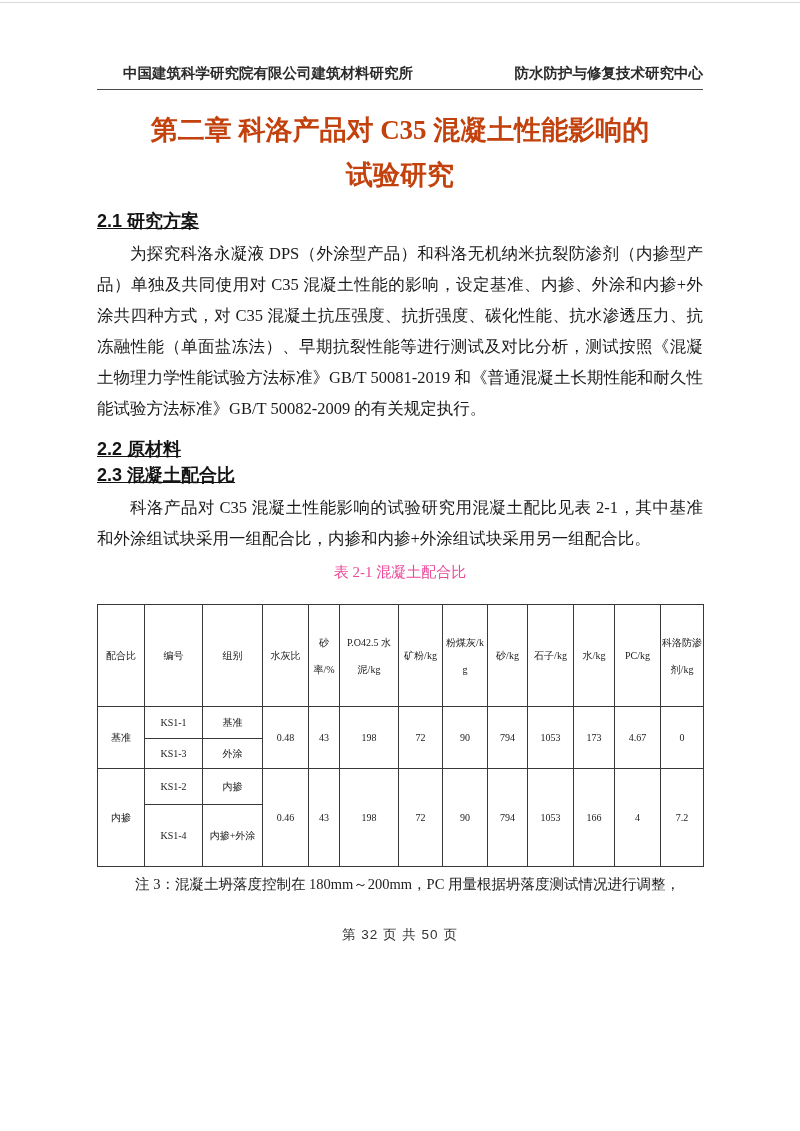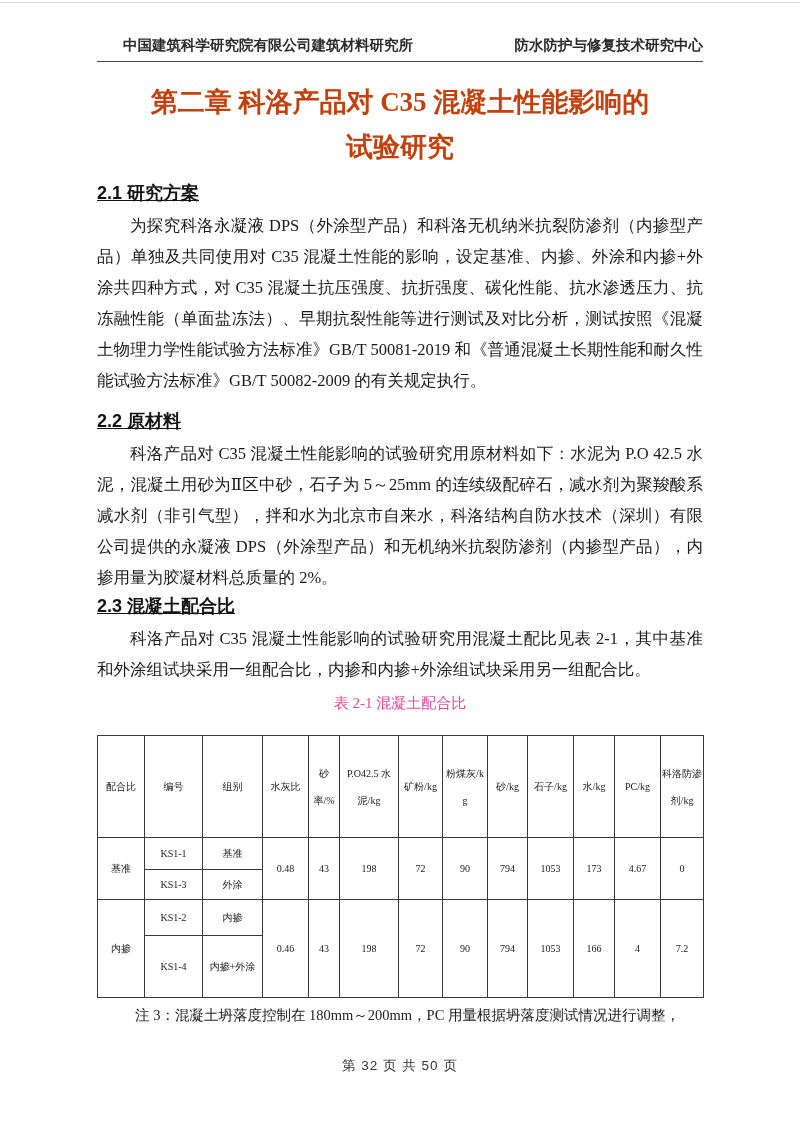--- a/index.html
+++ b/index.html
@@ -8,21 +8,21 @@
     background:#ffffff;
     color:#1b1b1b;
     font-family:"Liberation Serif","DejaVu Serif",serif;
     position:relative;
     overflow:hidden;
   }
   .scan-edge{position:absolute;top:2px;left:0;width:100%;height:1px;background:#d9d9d9;}
   .page{
     width:606px;
     margin:0 auto;
-    padding-top:36px;
+    padding-top:64px;
   }
   
   .doc-header{
     display:flex;
     justify-content:space-between;
     align-items:flex-end;
     padding:0 0 6px 26px;
     border-bottom:1.5px solid #4a4a4a;
     font-size:14.5px;
     font-weight:bold;
@@ -117,21 +117,20 @@
 
   <div class="chapter-title">
     <div>第二章 科洛产品对 C35 混凝土性能影响的</div>
     <div>试验研究</div>
   </div>
 
   <h2 class="sec-heading">2.1 研究方案</h2>
   <p class="para">为探究科洛永凝液 DPS（外涂型产品）和科洛无机纳米抗裂防渗剂（内掺型产品）单独及共同使用对 C35 混凝土性能的影响，设定基准、内掺、外涂和内掺+外涂共四种方式，对 C35 混凝土抗压强度、抗折强度、碳化性能、抗水渗透压力、抗冻融性能（单面盐冻法）、早期抗裂性能等进行测试及对比分析，测试按照《混凝土物理力学性能试验方法标准》GB/T 50081-2019 和《普通混凝土长期性能和耐久性能试验方法标准》GB/T 50082-2009 的有关规定执行。</p>
 
   <h2 class="sec-heading" style="margin-top:12px;">2.2 原材料</h2>
-  <p class="para">科洛产品对 C35 混凝土性能影响的试验研究用原材料如下：水泥为 P.O 42.5 水泥，混凝土用砂为Ⅱ区中砂，石子为 5～25mm 的连续级配碎石，减水剂为聚羧酸系减水剂（非引气型），拌和水为北京市自来水，科洛结构自防水技术（深圳）有限公司提供的永凝液 DPS（外涂型产品）和无机纳米抗裂防渗剂（内掺型产品），内掺用量为胶凝材料总质量的 2%。</p>
 
   <h2 class="sec-heading" style="margin-top:0;">2.3 混凝土配合比</h2>
   <p class="para">科洛产品对 C35 混凝土性能影响的试验研究用混凝土配比见表 2-1，其中基准和外涂组试块采用一组配合比，内掺和内掺+外涂组试块采用另一组配合比。</p>
 
   <div class="tbl-caption">表 2-1 混凝土配合比</div>
 
   <table class="mix">
     <colgroup>
       <col style="width:47px">
         <col style="width:58px">

